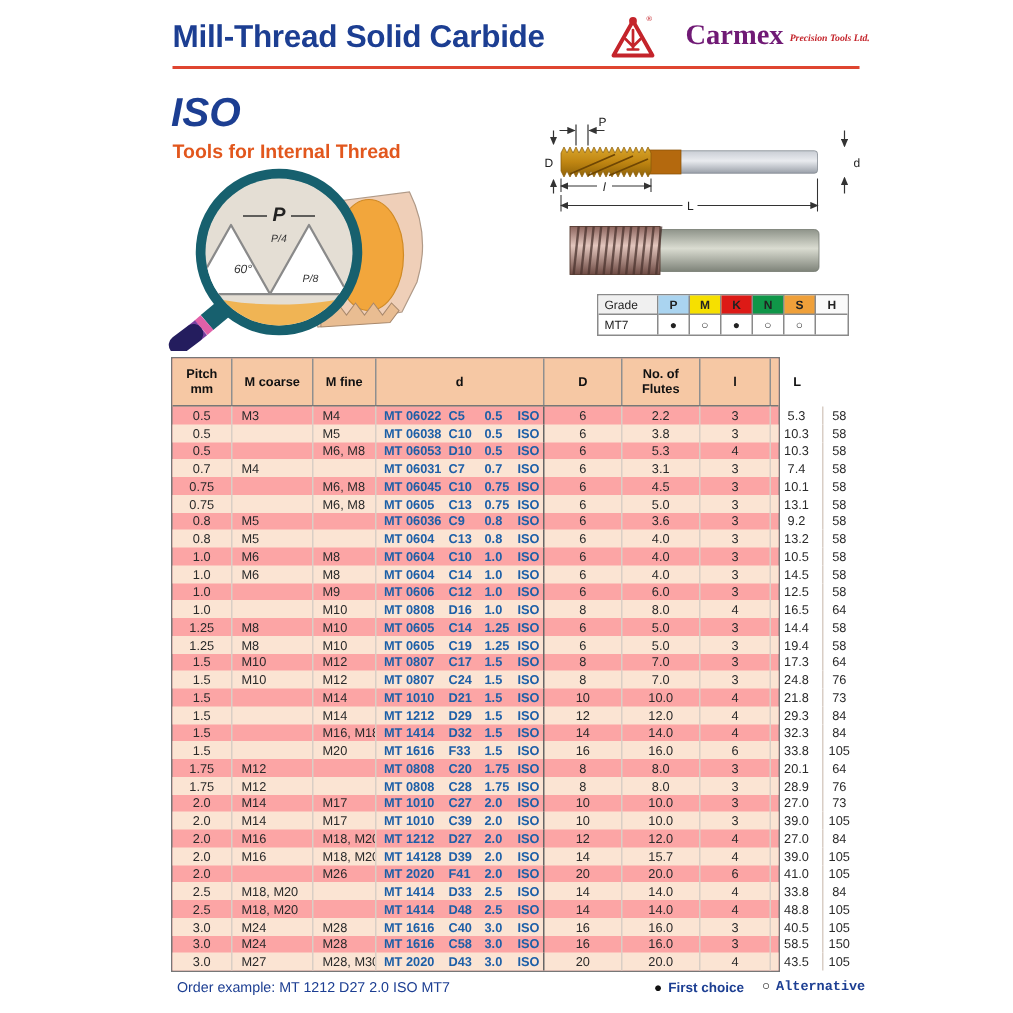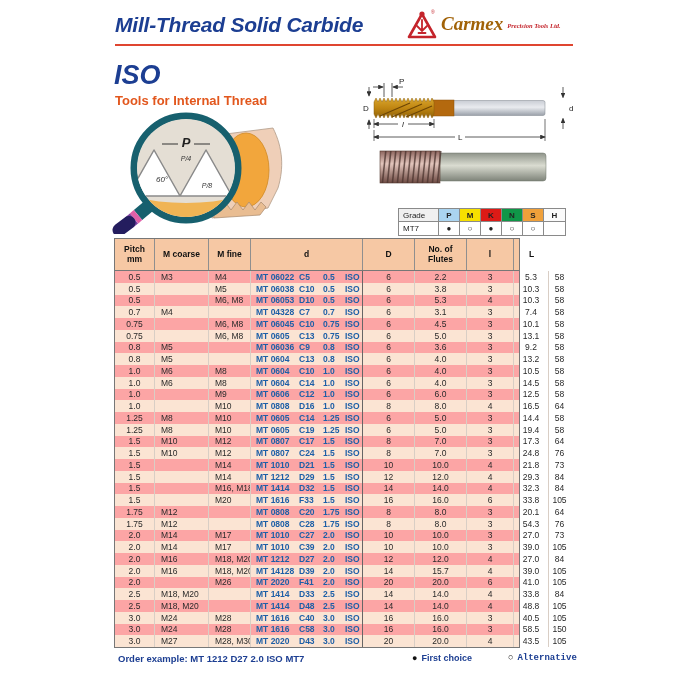--- a/index.html
+++ b/index.html
@@ -2,34 +2,34 @@
 <html><head>
 <meta charset="utf-8">
 <style>
   * { margin:0; padding:0; box-sizing:border-box; }
   html,body { background:#fff; }
   .page {
     position:relative; width:675px; height:675px; background:#ffffff;
     font-family:"Liberation Sans", sans-serif; color:#222; overflow:hidden;
   }
   
-  .title { position:absolute; left:115px; top:13px; font-size:21px; font-weight:bold; color:#1c3e92; letter-spacing:-0.2px;font-style:italic; }
+  .title { position:absolute; left:115px; top:13px; font-size:21px; font-weight:bold; color:#1c3e92; letter-spacing:-0.2px; }
   .rule  { position:absolute; left:115px; top:44px; width:458px; height:2px; background:#df4530; }
   .logo  { position:absolute; left:406px; top:9px; display:flex; align-items:flex-start; }
   .logo-mark { width:32px; height:32px; }
-  .brand { font-family:"Liberation Serif", serif; font-style:italic; font-weight:bold; color:#a16207; font-size:19px; line-height:30px; margin-left:3px; }
+  .brand { font-family:"Liberation Serif", serif; font-weight:bold; color:#701a75; font-size:19px; line-height:30px; margin-left:19px; }
   .brand-suffix { font-family:"Liberation Serif", serif; font-style:italic; font-weight:bold; color:#c4242b; font-size:6.5px; margin-left:4px; line-height:34px; }
   
   .iso-title { position:absolute; left:114px; top:60px; font-size:27px; font-weight:bold; font-style:italic; color:#1c3e92; }
   .iso-sub   { position:absolute; left:115px; top:93px; font-size:13px; font-weight:bold; color:#e2571d;text-align:right; }
   .magnifier-wrap { position:absolute; left:110px; top:106px; }
   .diagram-wrap   { position:absolute; left:362px; top:76px; }
   .photo-wrap     { position:absolute; left:378px; top:149px; }
   
-  .grade-table { position:absolute; left:398px; top:208px; border:1px solid #8a8a8a; background:#fff; }
+  .grade-table { position:absolute; left:398px; top:196px; border:1px solid #8a8a8a; background:#fff; }
   .g-row { display:grid; grid-template-columns:40px repeat(6,21px); height:13px; }
   .g-cell { border-right:1px solid #8a8a8a; border-bottom:1px solid #8a8a8a;
             display:flex; align-items:center; justify-content:center;
             font-size:8px; font-weight:bold; color:#222; }
   .g-row:last-child .g-cell { border-bottom:none; }
   .g-cell:last-child { border-right:none; }
   .g-label { justify-content:flex-start; padding-left:4px; font-weight:normal; }
   .g-mark { font-weight:normal; font-size:8px; }
   
   .main-table { position:absolute; left:114px; top:238px; width:406px; border:1px solid #777; background:#fca5a5; }
@@ -43,22 +43,22 @@
   .c { display:flex; align-items:center; justify-content:center; font-size:8.5px; color:#2a2a2a;
        border-right:1px solid #d9cec5; overflow:hidden; white-space:nowrap; }
   .c8 { border-right:none; }
   .c1, .c2 { justify-content:flex-start; padding-left:6px; }
   .c3 { justify-content:flex-start; padding-left:5px; color:#1d5fa7; font-weight:bold; border-right:1px solid #666; }
   .cp0 { display:inline-block; width:43px; }
   .cp1 { display:inline-block; width:24px; }
   .cp2 { display:inline-block; width:22px; }
   .cp3 { display:inline-block; }
   
-  .order-example { position:absolute; left:118px; top:653px; font-size:9.5px; font-weight:bold; color:#1c3e92; }
-  .legend-first  { position:absolute; left:412px; top:653px; font-size:9px; font-weight:bold; color:#1c3e92;text-align:center; }
+  .order-example { position:absolute; left:118px; top:653px; font-size:9.5px; font-weight:normal; color:#1c3e92; }
+  .legend-first  { position:absolute; left:436px; top:653px; font-size:9px; font-weight:bold; color:#1c3e92;text-align:center; }
   .legend-alt    { position:absolute; left:508px; top:653px; font-size:9px; font-weight:bold; color:#1c3e92;font-family:Liberation Mono, monospace; }
   .legend-sym { color:#111; margin-right:4px; font-weight:normal; }
   svg text { font-family:"Liberation Sans", sans-serif; }
 </style>
 </head>
 <body>
 
 <div class="page">
 
   <div class="title">Mill-Thread Solid Carbide</div>
@@ -278,21 +278,21 @@
     <div class="c c6">4</div>
     <div class="c c7">10.3</div>
     <div class="c c8">58</div>
   </div>
 
   <div class="mt-row">
     <div class="c c0">0.7</div>
     <div class="c c1">M4</div>
     <div class="c c2"></div>
     <div class="c c3">
-      <span class="cp cp0">MT 04328</span>
+      <span class="cp cp0">MT 06031</span>
             <span class="cp cp1">C7</span>
             <span class="cp cp2">0.7</span>
             <span class="cp cp3">ISO</span>
     </div>
     <div class="c c4">6</div>
     <div class="c c5">3.1</div>
     <div class="c c6">3</div>
     <div class="c c7">7.4</div>
     <div class="c c8">58</div>
   </div>
@@ -592,21 +592,21 @@
     <div class="c c2"></div>
     <div class="c c3">
       <span class="cp cp0">MT 0808</span>
             <span class="cp cp1">C28</span>
             <span class="cp cp2">1.75</span>
             <span class="cp cp3">ISO</span>
     </div>
     <div class="c c4">8</div>
     <div class="c c5">8.0</div>
     <div class="c c6">3</div>
-    <div class="c c7">54.3</div>
+    <div class="c c7">28.9</div>
     <div class="c c8">76</div>
   </div>
 
   <div class="mt-row">
     <div class="c c0">2.0</div>
     <div class="c c1">M14</div>
     <div class="c c2">M17</div>
     <div class="c c3">
       <span class="cp cp0">MT 1010</span>
             <span class="cp cp1">C27</span>

